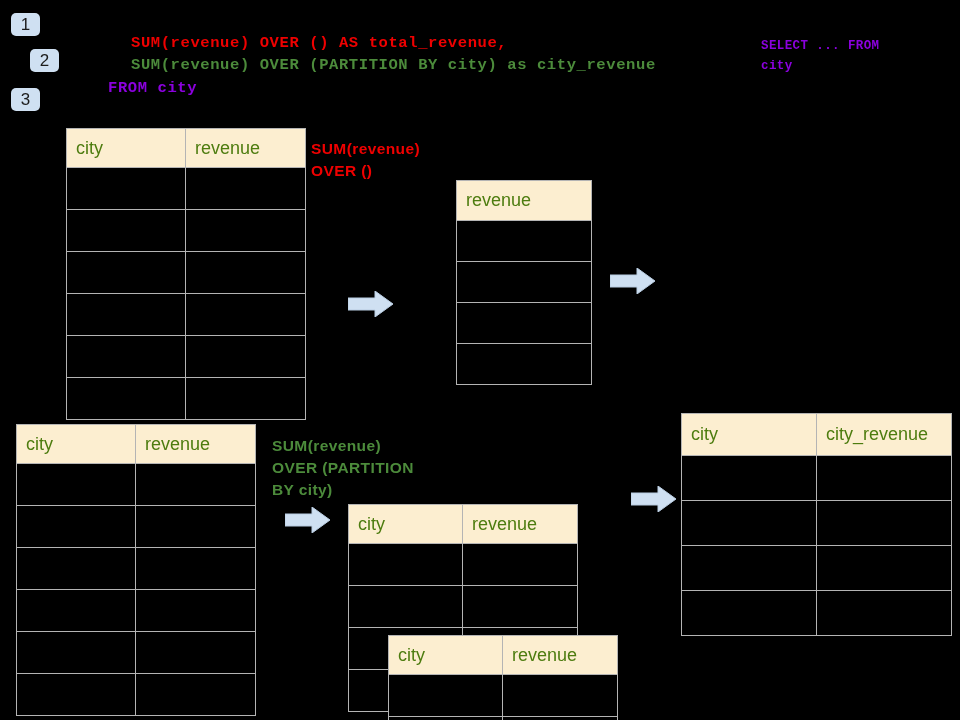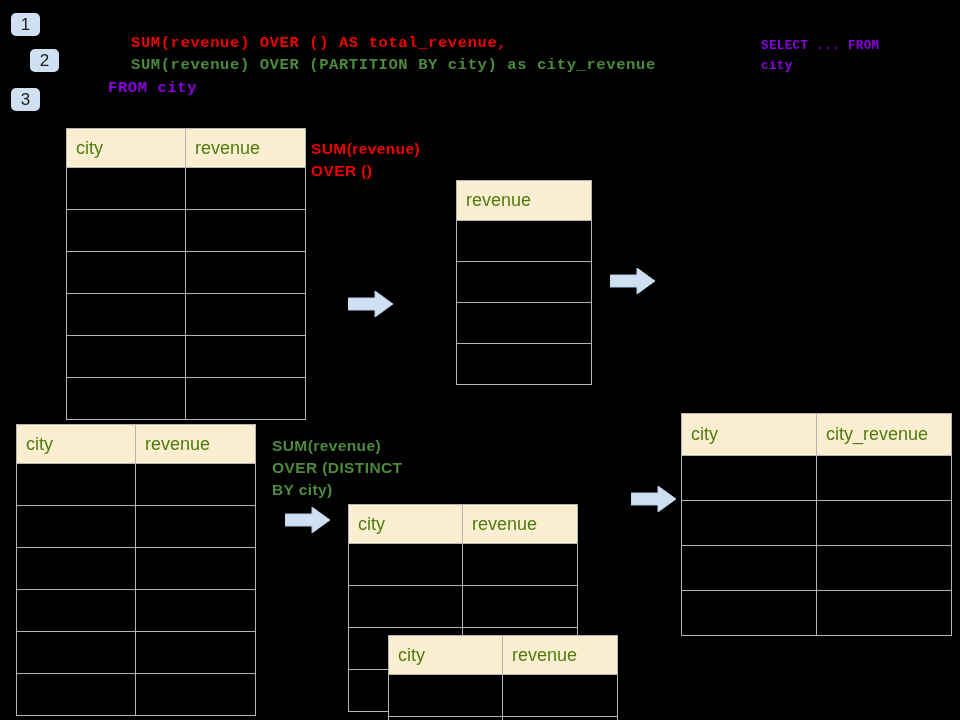--- a/index.html
+++ b/index.html
@@ -113,21 +113,21 @@
   <div class="code-line code-red" style="left:131px; top:34px;">SUM(revenue) OVER () AS total_revenue,</div>
   <div class="code-line code-purple" style="left:108px; top:79px;">FROM city</div>
 
   <div class="side-note" style="left:748px; top:37px;">SELECT ... FROM</div>
   <div class="side-note" style="left:748px; top:57px;">city</div>
 
   <div class="annot annot-red" style="left:311px; top:138px;">SUM(revenue)</div>
   <div class="annot annot-red" style="left:311px; top:160px;">OVER ()</div>
 
   <div class="annot annot-green" style="left:272px; top:435px;">SUM(revenue)</div>
-  <div class="annot annot-green" style="left:272px; top:457px;">OVER (DISTINCT</div>
+  <div class="annot annot-green" style="left:272px; top:457px;">OVER (PARTITION</div>
   <div class="annot annot-green" style="left:272px; top:479px;">BY city)</div>
 
   <table class="tbl" id="tbl0" style="left:66px; top:128px; width:239px;">
     <colgroup>
         <col style="width:119px">
         <col style="width:120px">
       </colgroup>
     <tbody>
       <tr>
         <td class="hdr" style="height:38px;">city</td>

